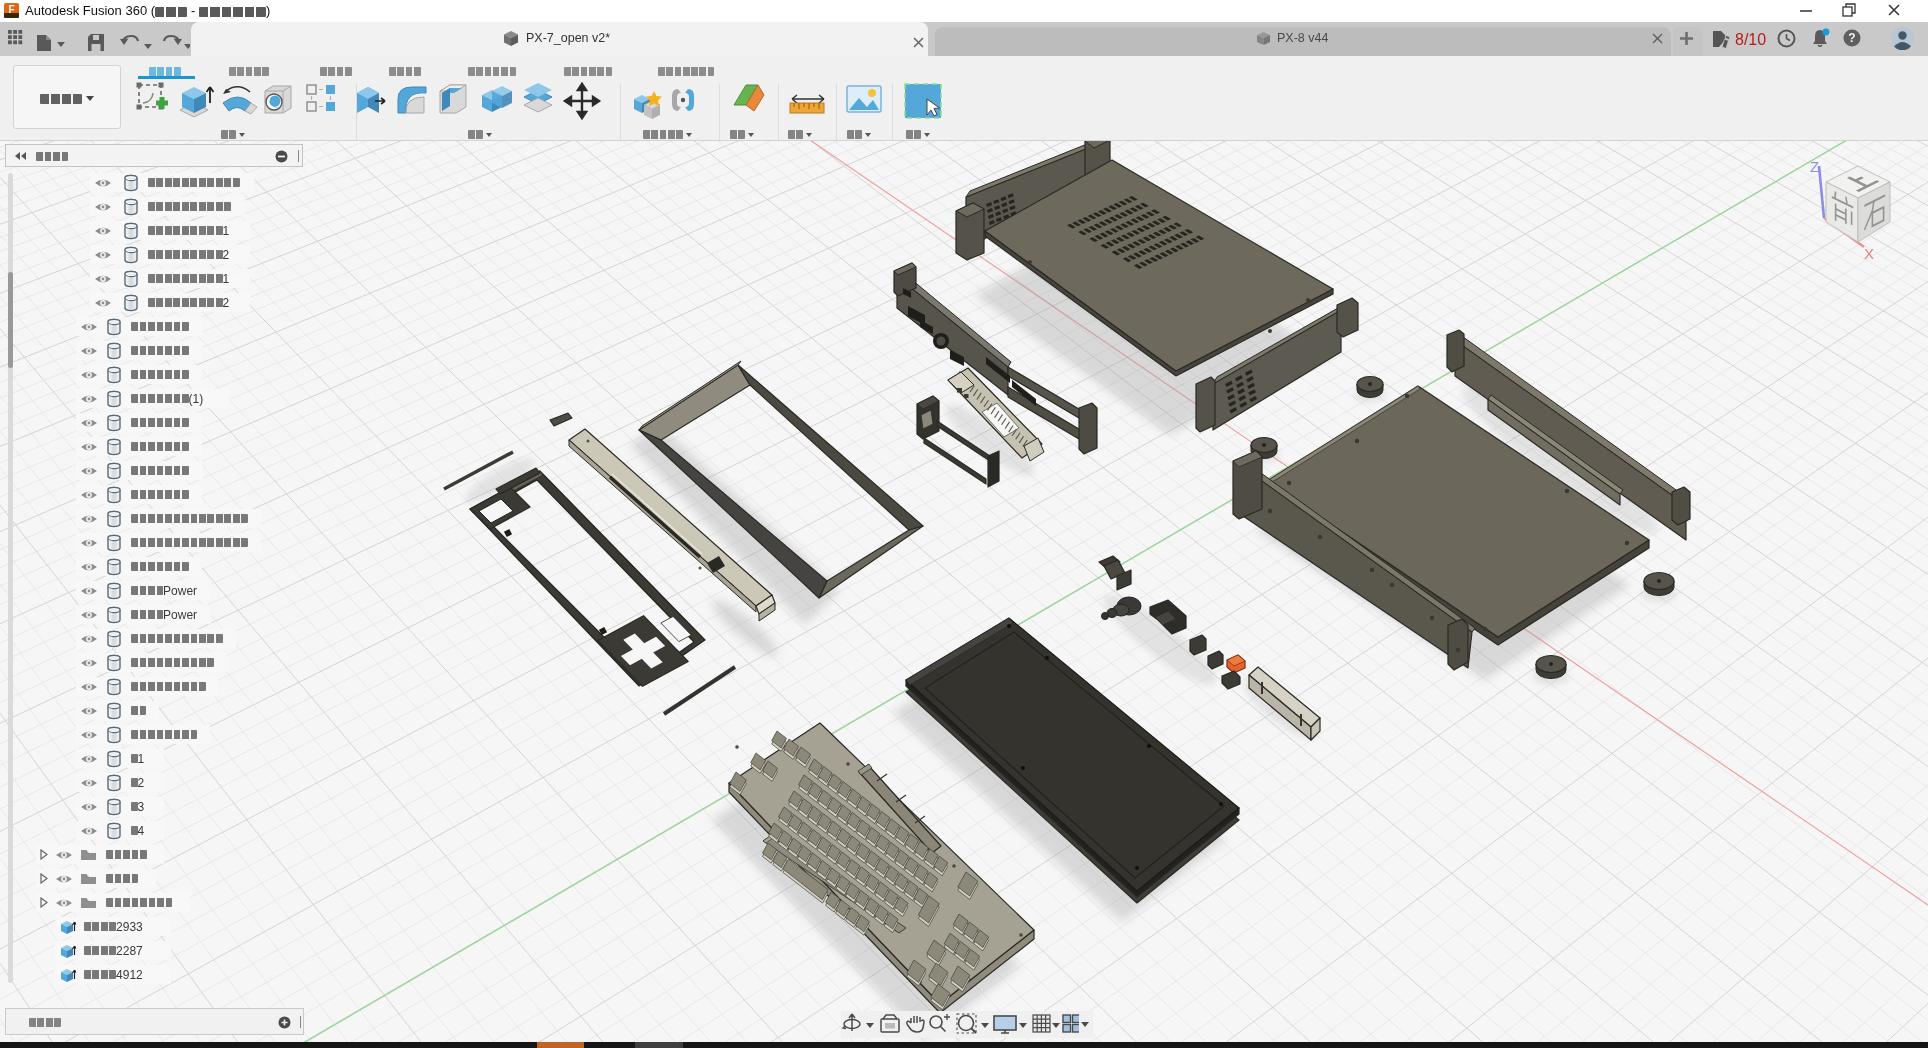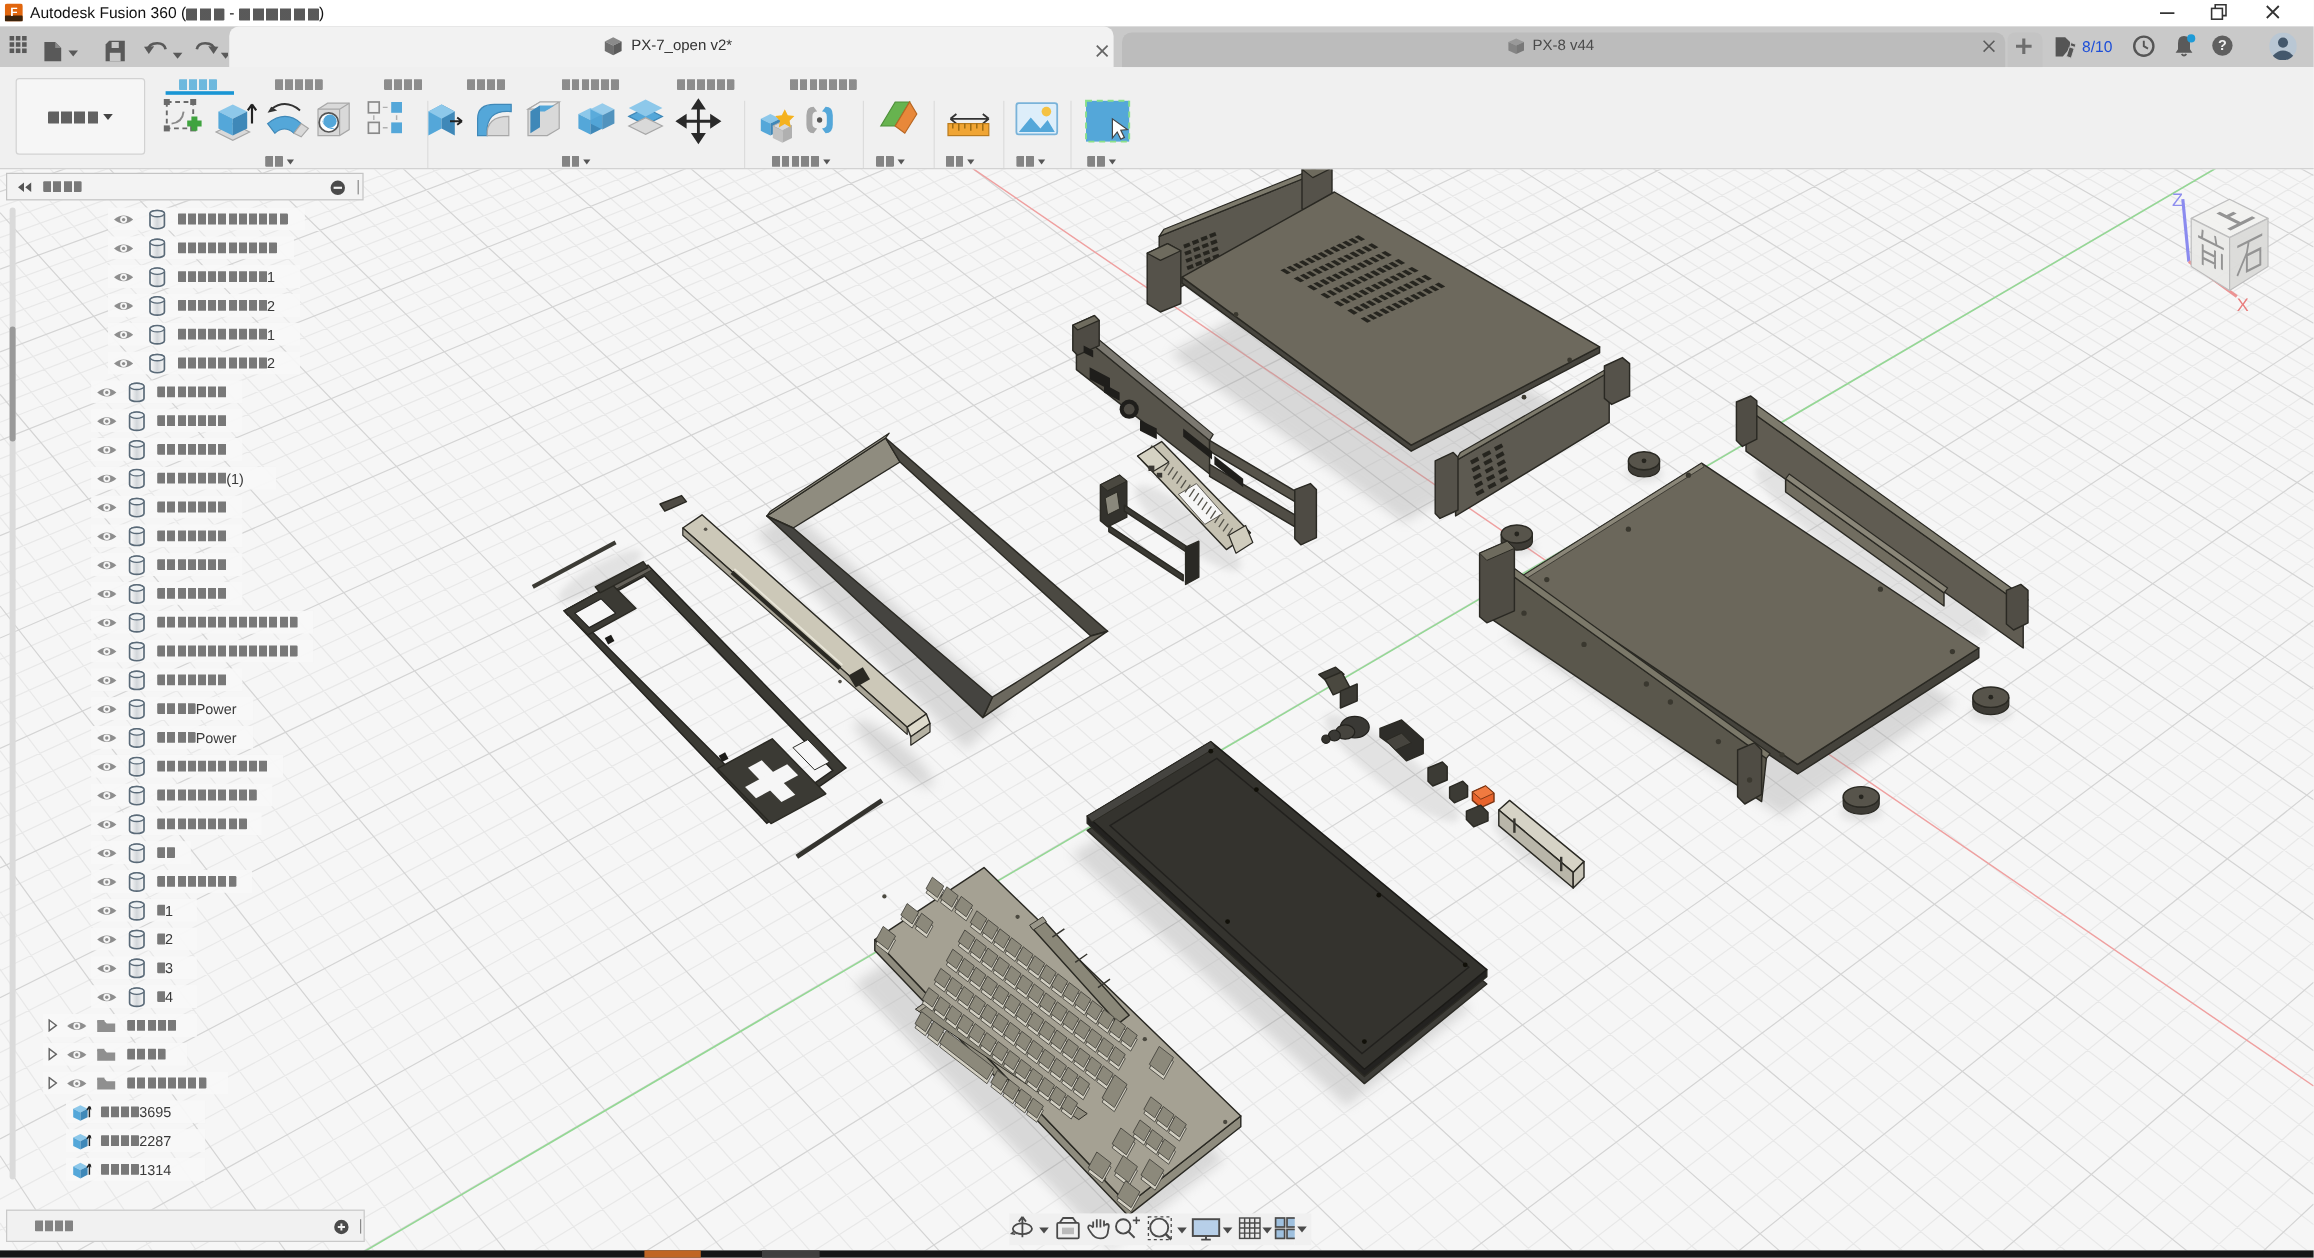--- a/index.html
+++ b/index.html
@@ -589,21 +589,21 @@
       <path d="M1,1 l9,9 M10,1 l-9,9" stroke="#5a5a5a" stroke-width="1.3"></path>
     </svg>
     <div class="abs" style="left:1673px;top:5px;width:29px;height:29px;background:#c4c4c4;border-radius:6px 6px 0 0"></div>
     <svg class="abs" style="left:1679px;top:9px" width="15" height="15">
       <path d="M7.5,1 v13 M1,7.5 h13" stroke="#6e6e6e" stroke-width="2.6"></path>
     </svg>
     <svg class="abs" style="left:1711px;top:6px" width="22" height="21">
       <path d="M2,19 v-16 h8 l4,4 v5 l-6,7 z" fill="#555"></path>
       <path d="M11,19 l2.5,-8 4,1.5 -2.5,8 z M18,11.5 l1,-2.5 -4,-1.5 -1,2.5 z" fill="#555" stroke="#c8c8c8" stroke-width="0.8"></path>
     </svg>
-    <div class="abs" style="left:1735px;top:9px;font-size:13px;color:#1d4ed8">8/10</div>
+    <div class="abs" style="left:1735px;top:9px;font-size:16px;color:#b91c1c">8/10</div>
     <svg class="abs" style="left:1777px;top:7px" width="19" height="19">
       <circle cx="9.5" cy="9.5" r="8" fill="none" stroke="#555" stroke-width="2"></circle>
       <path d="M9.5,5 v4.5 l3.5,2" stroke="#555" stroke-width="1.6" fill="none"></path>
     </svg>
     <svg class="abs" style="left:1810px;top:6px" width="20" height="21">
       <path d="M10,2 q5,0 5,6 l0,5 2,3 h-14 l2,-3 0,-5 q0,-6 5,-6 z" fill="#5a5a5a"></path>
       <path d="M8,17 q2,2.5 4,0" stroke="#5a5a5a" stroke-width="1.5" fill="none"></path>
       <circle cx="16" cy="4" r="3.4" fill="#1e9bd7"></circle>
     </svg>
     <svg class="abs" style="left:1843px;top:7px" width="18" height="18">
@@ -1412,21 +1412,21 @@
 <div class="row" style="left:55px;top:917px;width:116px">
     <span style="width:4px"></span>
     <svg width="17" height="16" style="flex:none">
       <polygon points="2,5 8,2 14,5 8,8" fill="#8dc8ea"></polygon>
       <polygon points="2,5 8,8 8,15 2,12" fill="#54a7d9"></polygon>
       <polygon points="14,5 8,8 8,15 14,12" fill="#3f88b8"></polygon>
       <path d="M15.5,12 v-9 m0,0 l-2,3 m2,-3 l2,3" stroke="#222" stroke-width="1.2" fill="none"></path>
     </svg>
     <span style="width:8px"></span>
     <span class="jp" style="width:32.1px;height:9.5px;background:repeating-linear-gradient(90deg,rgba(60,60,60,0.68) 0px,rgba(60,60,60,0.68) 6.6px,rgba(0,0,0,0) 6.6px,rgba(0,0,0,0) 8.5px);"></span>
-    <span class="rowtxt">3695</span>
+    <span class="rowtxt">2933</span>
   </div>
 <div class="row" style="left:55px;top:941px;width:116px">
     <span style="width:4px"></span>
     <svg width="17" height="16" style="flex:none">
       <polygon points="2,5 8,2 14,5 8,8" fill="#8dc8ea"></polygon>
       <polygon points="2,5 8,8 8,15 2,12" fill="#54a7d9"></polygon>
       <polygon points="14,5 8,8 8,15 14,12" fill="#3f88b8"></polygon>
       <path d="M15.5,12 v-9 m0,0 l-2,3 m2,-3 l2,3" stroke="#222" stroke-width="1.2" fill="none"></path>
     </svg>
     <span style="width:8px"></span>
@@ -1436,21 +1436,21 @@
 <div class="row" style="left:55px;top:965px;width:116px">
     <span style="width:4px"></span>
     <svg width="17" height="16" style="flex:none">
       <polygon points="2,5 8,2 14,5 8,8" fill="#8dc8ea"></polygon>
       <polygon points="2,5 8,8 8,15 2,12" fill="#54a7d9"></polygon>
       <polygon points="14,5 8,8 8,15 14,12" fill="#3f88b8"></polygon>
       <path d="M15.5,12 v-9 m0,0 l-2,3 m2,-3 l2,3" stroke="#222" stroke-width="1.2" fill="none"></path>
     </svg>
     <span style="width:8px"></span>
     <span class="jp" style="width:32.1px;height:9.5px;background:repeating-linear-gradient(90deg,rgba(60,60,60,0.68) 0px,rgba(60,60,60,0.68) 6.6px,rgba(0,0,0,0) 6.6px,rgba(0,0,0,0) 8.5px);"></span>
-    <span class="rowtxt">1314</span>
+    <span class="rowtxt">4912</span>
   </div>
 <div class="abs" style="left:5px;top:1008px;width:299px;height:27px;background:#f1f1f1;border:1px solid #c9c9c9;z-index:21;display:flex;align-items:center">
     <span style="margin-left:23px"><span class="jp" style="width:32.1px;height:9px;background:repeating-linear-gradient(90deg,rgba(85,85,85,0.7) 0px,rgba(85,85,85,0.7) 6.6px,rgba(0,0,0,0) 6.6px,rgba(0,0,0,0) 8.5px);"></span></span>
     <svg style="position:absolute;right:12px;top:7px" width="13" height="13">
       <circle cx="6.5" cy="6.5" r="6" fill="#4a4a4a"></circle>
       <path d="M6.5,3.5 v6 M3.5,6.5 h6" stroke="#f1f1f1" stroke-width="1.6"></path>
     </svg>
     <div style="position:absolute;right:2px;top:7px;width:1.5px;height:12px;background:#888"></div>
   </div>
 <svg class="abs" style="left:841px;top:1011px;z-index:21" width="238" height="27" viewBox="0 0 238 27">

